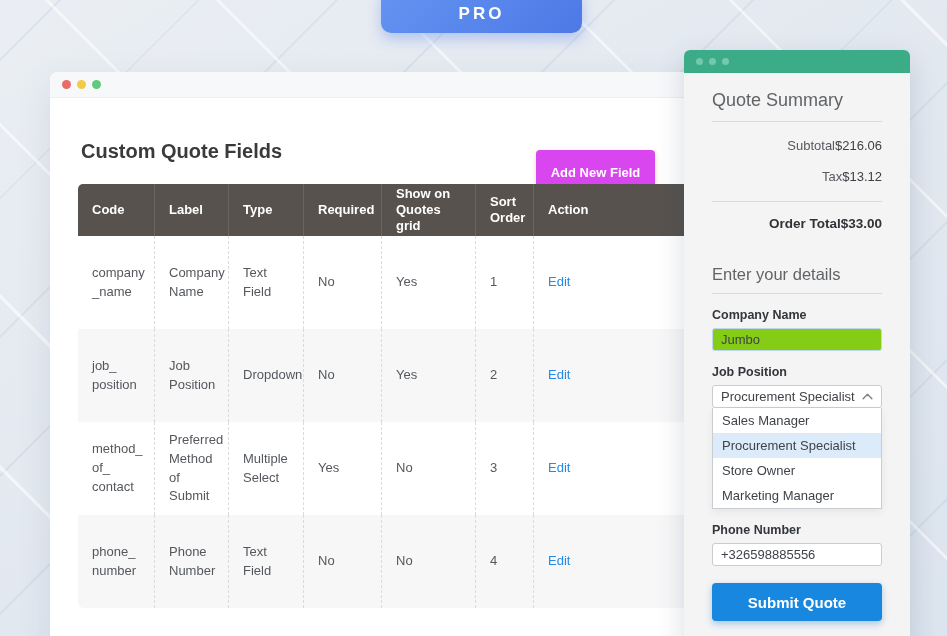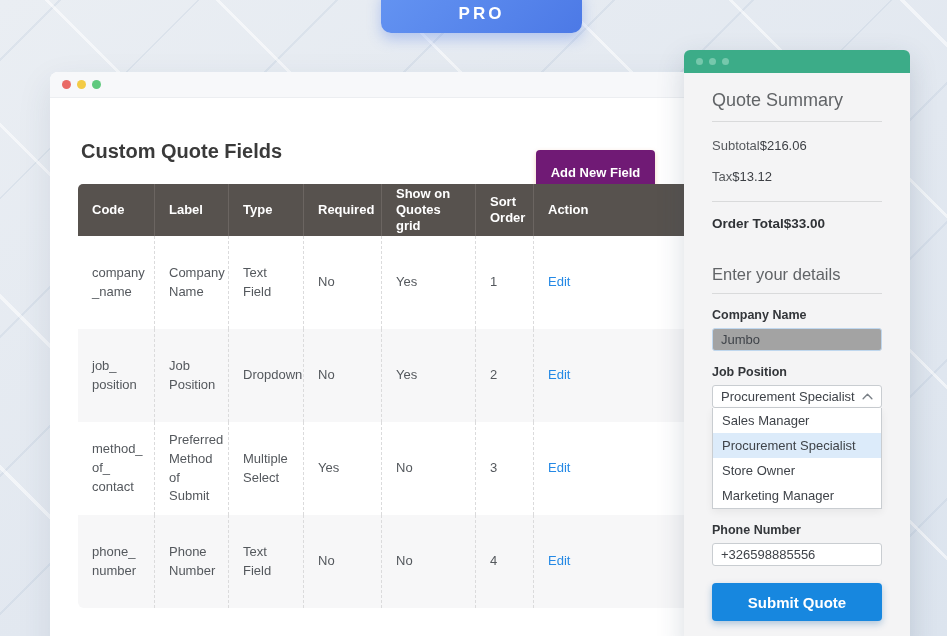--- a/index.html
+++ b/index.html
@@ -30,21 +30,21 @@
   .titlebar {
     height:26px; background:#F7F8FA; border-bottom:1px solid #ECEEF1;
     border-radius:8px 8px 0 0; display:flex; align-items:center; padding-left:12px; gap:6px;
   }
   .dot { width:9px; height:9px; border-radius:50%; }
   .dot.red{background:#E96A66;} .dot.yellow{background:#F3CB46;} .dot.green{background:#5FC97E;}
   .win-head { position:relative; padding:42px 31px 0 31px; }
   .page-title { font-size:20px; font-weight:bold; color:#3A3A3A; }
   .add-btn {
     position:absolute; right:69px; top:52px; width:119px; height:44px;
-    background:#701a75; color:#fff; border:none; border-radius:4px;
+    background:#d946ef; color:#fff; border:none; border-radius:4px;
     font-family:inherit; font-size:13px; font-weight:bold; cursor:pointer;
     box-shadow:0 2px 5px rgba(210,80,0,0.25);
   }
 
   
   .tbl-wrap { position:absolute; left:28px; top:112px; }
   table { border-collapse:separate; border-spacing:0; table-layout:fixed; width:646px; }
   thead th {
     background:#57524E; color:#fff; font-size:13px; font-weight:bold; text-align:left;
     height:52px; padding:0 8px 0 14px; vertical-align:middle; line-height:1.25;
@@ -70,33 +70,33 @@
     background:#F4F4F5; border-radius:6px 6px 0 0;
     box-shadow:0 10px 28px rgba(40,60,90,0.18);
   }
   .panel-bar {
     height:23px; background:#3CAC88; border-radius:6px 6px 0 0;
     display:flex; align-items:center; padding-left:12px; gap:6px;
   }
   .pdot { width:7px; height:7px; border-radius:50%; background:#76C8AC; }
   .panel-body { padding:17px 28px 0 28px; }
   .panel-title { font-size:18px; color:#616467; font-weight:normal; padding-bottom:10px; border-bottom:1px solid #D9DADB; }
-  .sum-row { display:flex; justify-content:flex-start; font-size:13px; color:#56595D; margin-top:16px; }
+  .sum-row { display:flex; justify-content:flex-end; font-size:13px; color:#56595D; margin-top:16px; }
   .sum-row .val { color:#3C3F44; }
   .sum-div { border:none; border-top:1px solid #D9DADB; margin:17px 0 0 0; }
   .sum-row.total { font-weight:bold; color:#2F3236; font-size:13.5px; margin-top:14px; }
   .sum-row.total .val { color:#2F3236; }
 
   .details-title { font-size:16.5px; color:#616467; font-weight:normal; margin-top:34px; padding-bottom:9px; border-bottom:1px solid #D9DADB; }
   .fld-label { font-size:12.5px; font-weight:bold; color:#33363A; margin-top:14px; margin-bottom:6px; }
   .txt-input {
     width:170px; height:23px; font-family:inherit; font-size:13px; color:#3F4349;
     border:1px solid #C9CDD1; border-radius:3px; background:#fff; padding:0 8px; outline:none;
   }
-  .txt-input.autofill { background:#a3a3a3; border-color:#BFD7EE; }
+  .txt-input.autofill { background:#84cc16; border-color:#BFD7EE; }
 
   .select-box {
     width:170px; height:23px; background:#fff; border:1px solid #C9CDD1; border-radius:3px;
     display:flex; align-items:center; justify-content:space-between; padding:0 8px;
     font-size:13px; color:#3F4349; cursor:pointer;
   }
   .chev { width:11px; height:7px; flex:0 0 auto; }
   .listbox {
     width:170px; background:#fff; border:1px solid #C9CDD1; border-top:none;
     box-shadow:0 3px 8px rgba(0,0,0,0.06);

